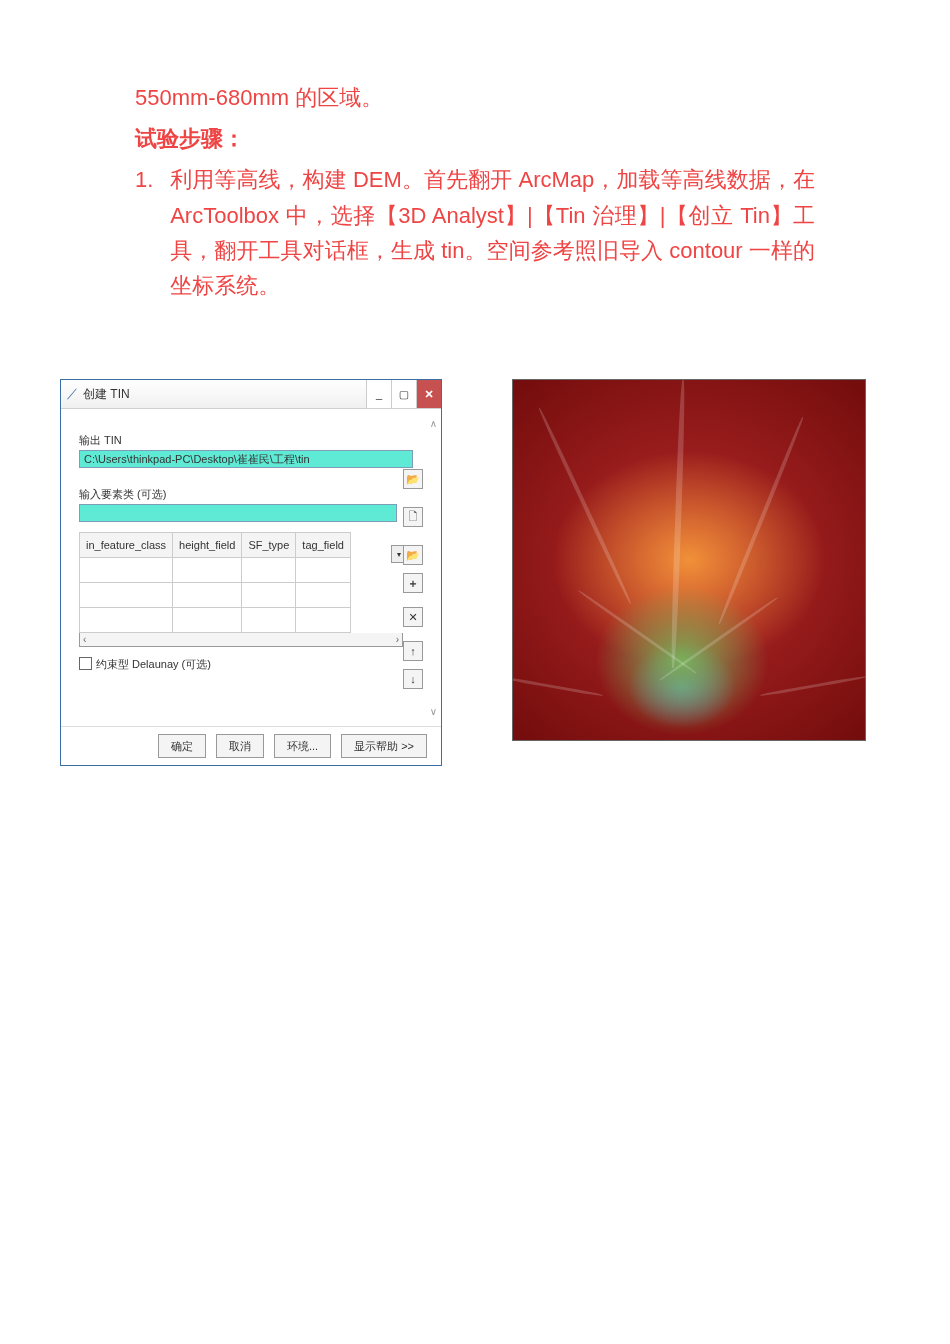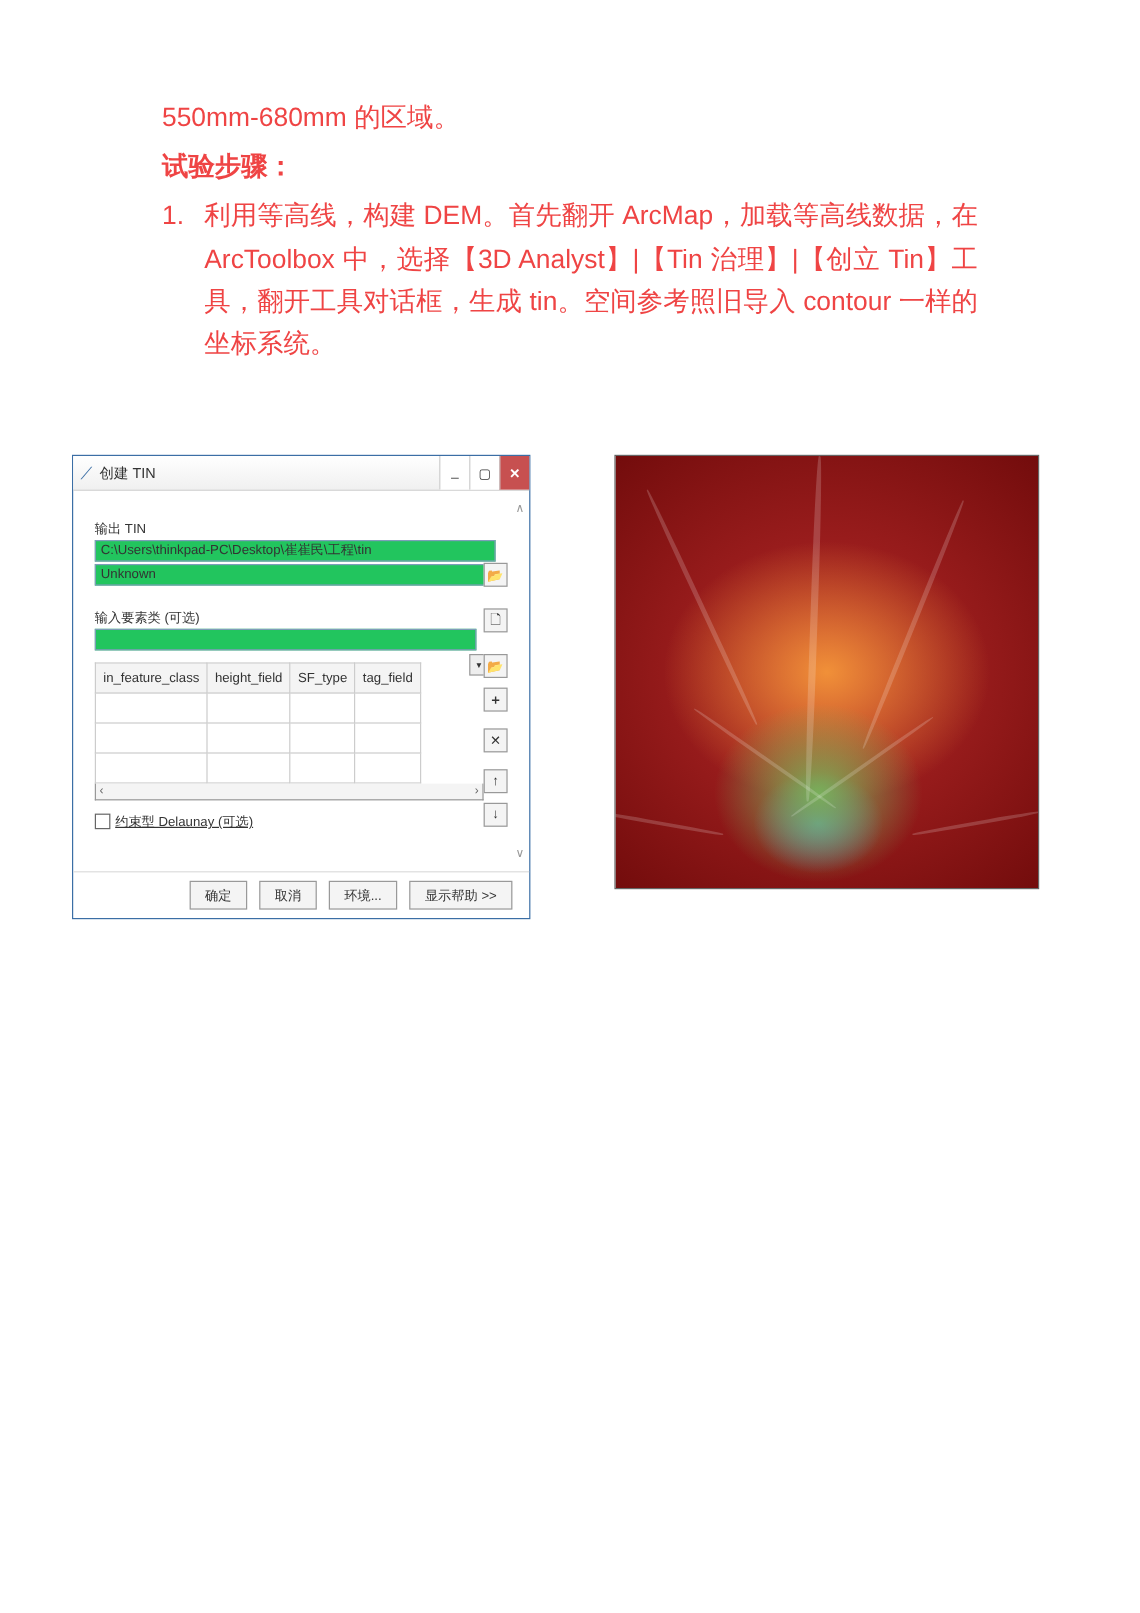--- a/index.html
+++ b/index.html
@@ -52,21 +52,21 @@
   .win-max { color: #333; background: #fff; }
   .win-close { background: #c75050; color: #fff; font-weight: bold; }
   .scroll-area {
     position: absolute; left: 0; right: 0; top: 34px; bottom: 44px;
     padding: 0 18px;
   }
   .scroll-up { position: absolute; right: 4px; top: 4px; color: #999; font-size: 10px; }
   .scroll-dn { position: absolute; right: 4px; bottom: 4px; color: #999; font-size: 10px; }
   .label { margin-top: 19px; font-size: 11px; }
   .text-input {
-    width: 324px; height: 16px; border: 1px solid #7e9db9; background: #22c55e;
+    width: 324px; height: 16px; border: 1px solid #7e9db9; background: #5eead4;
     padding: 0 4px; line-height: 16px; font-size: 11px; margin-top: 2px;
   }
   .side-btn {
     position: absolute; right: 18px; width: 18px; height: 18px;
     border: 1px solid #999; background: #f4f4f4; display: flex;
     align-items: center; justify-content: center; font-size: 11px;
   }
   .dd-btn {
     position: absolute; width: 14px; height: 16px; border: 1px solid #999;
     background: #eee; display: flex; align-items: center; justify-content: center;
@@ -76,21 +76,21 @@
     margin-top: 10px;
     width: 264px; border: 1px solid #999; border-collapse: collapse; font-size: 11px;
   }
   .tbl th, .tbl td { border: 1px solid #ccc; padding: 4px 6px; text-align: left; height: 16px; }
   .tbl th { background: #f4f4f4; font-weight: normal; }
   .tbl-scroll {
     margin-top: 0; width: 324px; height: 14px; border: 1px solid #999; border-top: 0;
     background: #f4f4f4; display: flex; justify-content: space-between; align-items: center;
     font-size: 10px; color: #666; padding: 0 3px; box-sizing: border-box;
   }
-  .chk { margin-top: 10px; display: flex; align-items: center; gap: 4px; font-size: 11px; text-decoration: underline; }
+  .chk { margin-top: 10px; display: flex; gap: 4px; font-size: 11px; }
   .chk-box { width: 11px; height: 11px; border: 1px solid #666; background: #fff; }
   .dialog-footer {
     position: absolute; left: 0; right: 0; bottom: 0; height: 38px;
     display: flex; justify-content: flex-end; align-items: center; gap: 10px;
     padding: 0 14px; border-top: 1px solid #ddd;
   }
   .dlg-btn {
     height: 22px; padding: 0 12px; border: 1px solid #999; background: #f4f4f4;
     font-size: 11px; display: flex; align-items: center;
   }
@@ -137,21 +137,20 @@
     </div>
 
     <div class="scroll-area">
       <span class="scroll-up">∧</span>
       <span class="scroll-dn">∨</span>
 
       <div class="label">输出 TIN</div>
       <div class="text-input">C:\Users\thinkpad-PC\Desktop\崔崔民\工程\tin</div>
       <div class="side-btn" style="top:55px;">📂</div>
 
-      <div class="text-input">Unknown</div>
       <div class="side-btn" style="top:93px;">🗋</div>
 
       <div class="label">输入要素类 (可选)</div>
       <div class="text-input" style="width:308px;"></div>
       <div class="dd-btn" style="top:131px; left:330px;">▾</div>
       <div class="side-btn" style="top:131px;">📂</div>
 
       <table class="tbl">
         <tbody>
             <tr>

